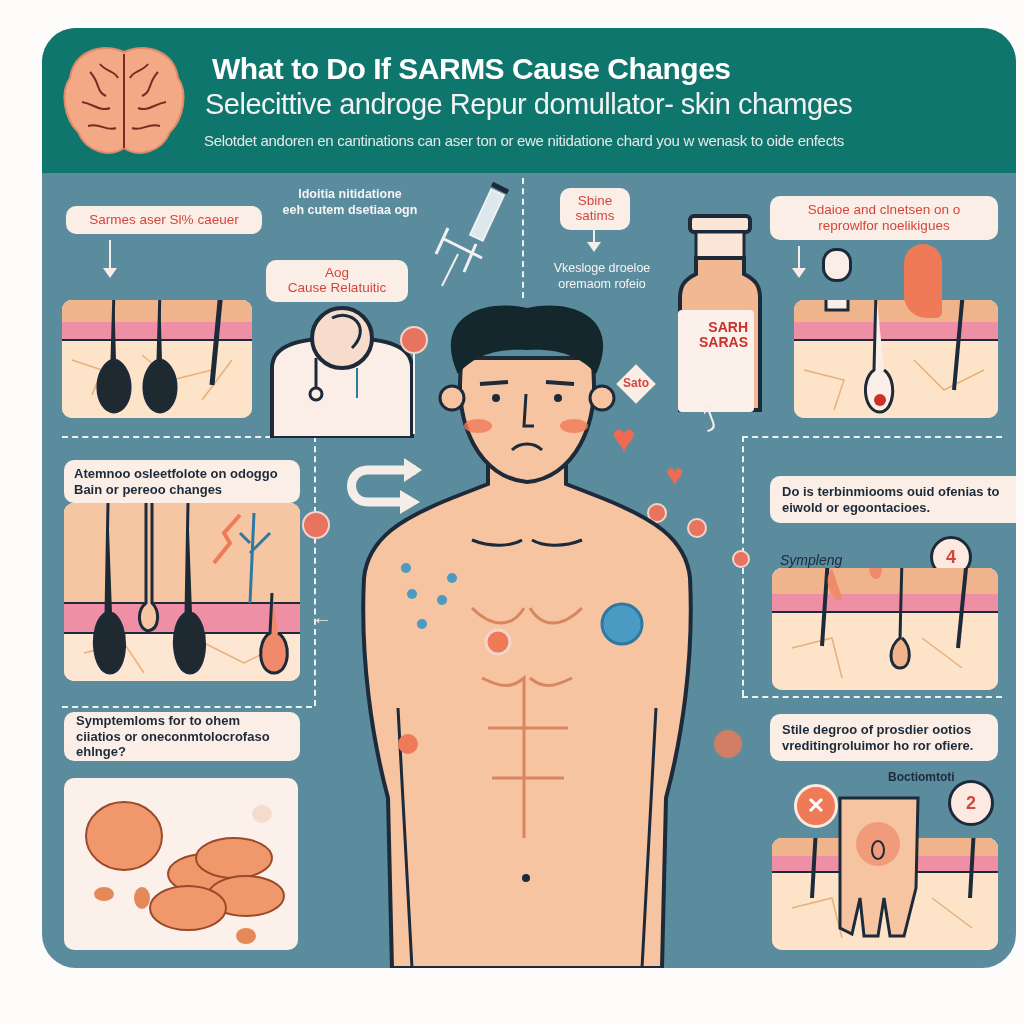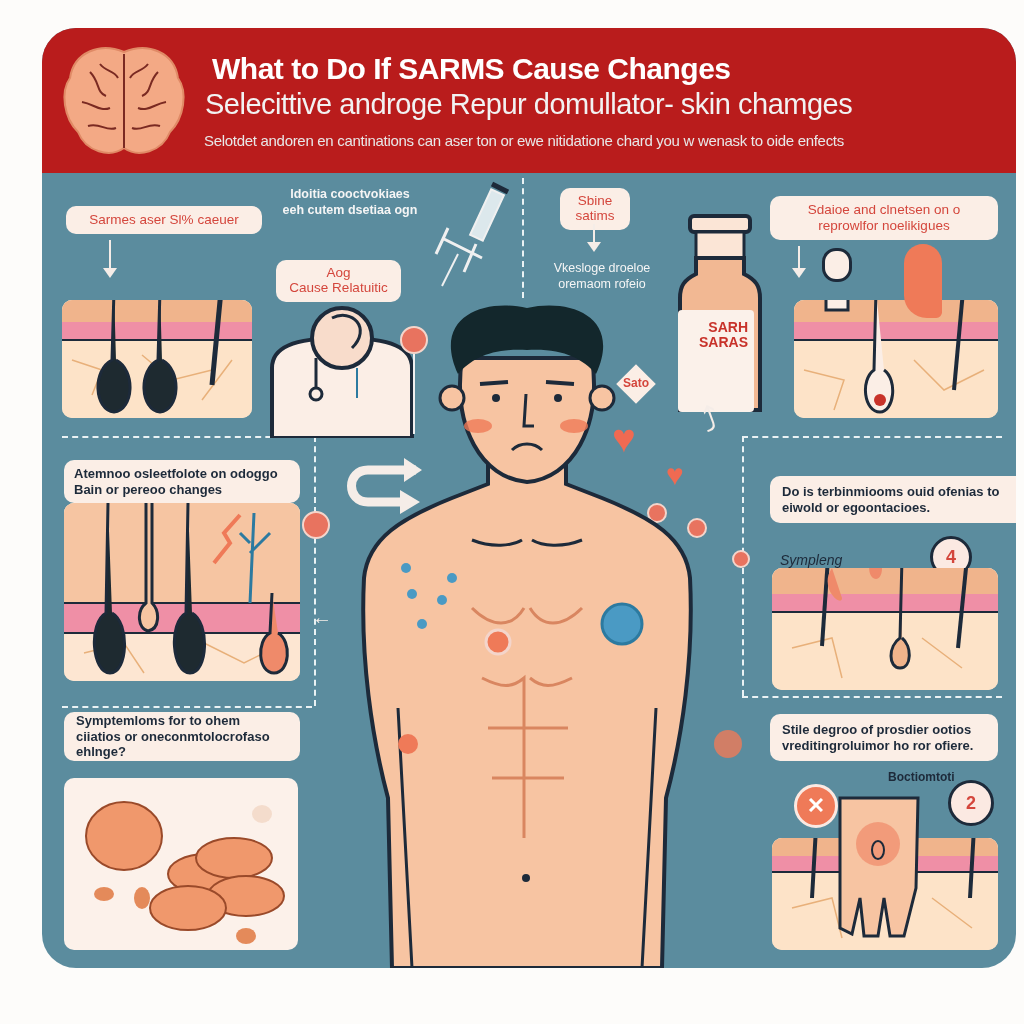--- a/index.html
+++ b/index.html
@@ -1,19 +1,19 @@
 <!DOCTYPE html>
 <html><head>
 <meta charset="utf-8">
 <style>
   *{box-sizing:border-box;margin:0;padding:0}
   html,body{width:1024px;height:1024px;background:#fdfcfa;overflow:hidden}
   body{position:relative;font-family:"Liberation Sans",sans-serif}
   .panel{position:absolute;left:42px;top:28px;width:974px;height:940px;border-radius:34px;background:#5b8c9e;overflow:hidden}
-  .header{position:absolute;left:0;top:0;width:974px;height:145px;background:#b91c1c}
+  .header{position:absolute;left:0;top:0;width:974px;height:145px;background:#0f766e}
   .brain{position:absolute;left:18px;top:14px;width:128px;height:118px}
   .h-title{position:absolute;left:170px;top:24px;color:#fff;font-weight:bold;font-size:30px;letter-spacing:-0.5px}
   .h-sub{position:absolute;left:163px;top:60px;color:#f2f2f2;font-size:29px;letter-spacing:-0.5px}
   .h-desc{position:absolute;left:162px;top:104px;color:#e8e8e8;font-size:15px;letter-spacing:-0.3px;white-space:nowrap}
   .lbl{position:absolute;background:#fbeee6;border-radius:10px;color:#d4463c;font-size:13.5px;line-height:1.2;padding:6px 10px;text-align:center;white-space:nowrap}
   .lbl.dark{color:#1d2a3a;font-weight:bold;text-align:left;font-size:13px;white-space:normal}
   .lbl-w{position:absolute;color:#f5f5f5;font-size:12.5px;line-height:1.3;text-align:center;font-weight:bold}
   .arrow-down{position:absolute;width:2px;background:#f5ede8}
   .arrow-down:after{content:"";position:absolute;left:-6px;bottom:-8px;border-left:7px solid transparent;border-right:7px solid transparent;border-top:10px solid #f5ede8}
   .card{position:absolute;border-radius:10px;overflow:hidden;background:#f8e2c8}
@@ -59,24 +59,24 @@
       <rect y="22" width="190" height="18" fill="#ef8fa6"></rect>
       <path d="M0 40 H190" stroke="#1d2a3a" stroke-width="2"></path>
       <path d="M10 60 L40 70 L30 95 M80 55 L110 80 L150 70 M140 100 L170 60" stroke="#e8b07a" stroke-width="1.5" fill="none"></path>
       <path d="M52 -10 L50 60 C30 70 32 110 52 112 C72 110 74 70 54 60" stroke="#1d2a3a" stroke-width="3" fill="#1e2a30"></path>
       <path d="M98 -10 L96 60 C76 70 78 110 98 112 C118 110 120 70 100 60" stroke="#1d2a3a" stroke-width="3" fill="#1e2a30"></path>
       <path d="M160 -20 L150 85" stroke="#1d2a3a" stroke-width="5"></path>
     </svg>
   </div>
 
   <div class="lbl-w" style="left:218px;top:158px;width:180px">
-    <div>Idoitia cooctvokiaes</div>
+    <div>Idoitia nitidatione</div>
     <div>eeh cutem dsetiaa ogn</div>
   </div>
-  <div class="lbl" style="left:234px;top:232px;width:125px;line-height:1.1">
+  <div class="lbl" style="left:224px;top:232px;width:142px;line-height:1.1">
     <div>Aog</div>
     <div>Cause Relatuitic</div>
   </div>
   <div style="position:absolute;left:380px;top:150px">
     <svg width="90" height="110" viewBox="0 0 90 110">
       <path d="M70 6 L86 14" stroke="#1d2a3a" stroke-width="5"></path>
       <rect x="58" y="12" width="14" height="50" transform="rotate(25 65 37)" fill="#dce8ec" stroke="#f0f0f0" stroke-width="2"></rect>
       <path d="M20 60 L60 80 M26 50 L14 76 M54 66 L42 94" stroke="#f0f0f0" stroke-width="3"></path>
       <path d="M36 76 L20 108" stroke="#f0f0f0" stroke-width="2"></path>
     </svg>

